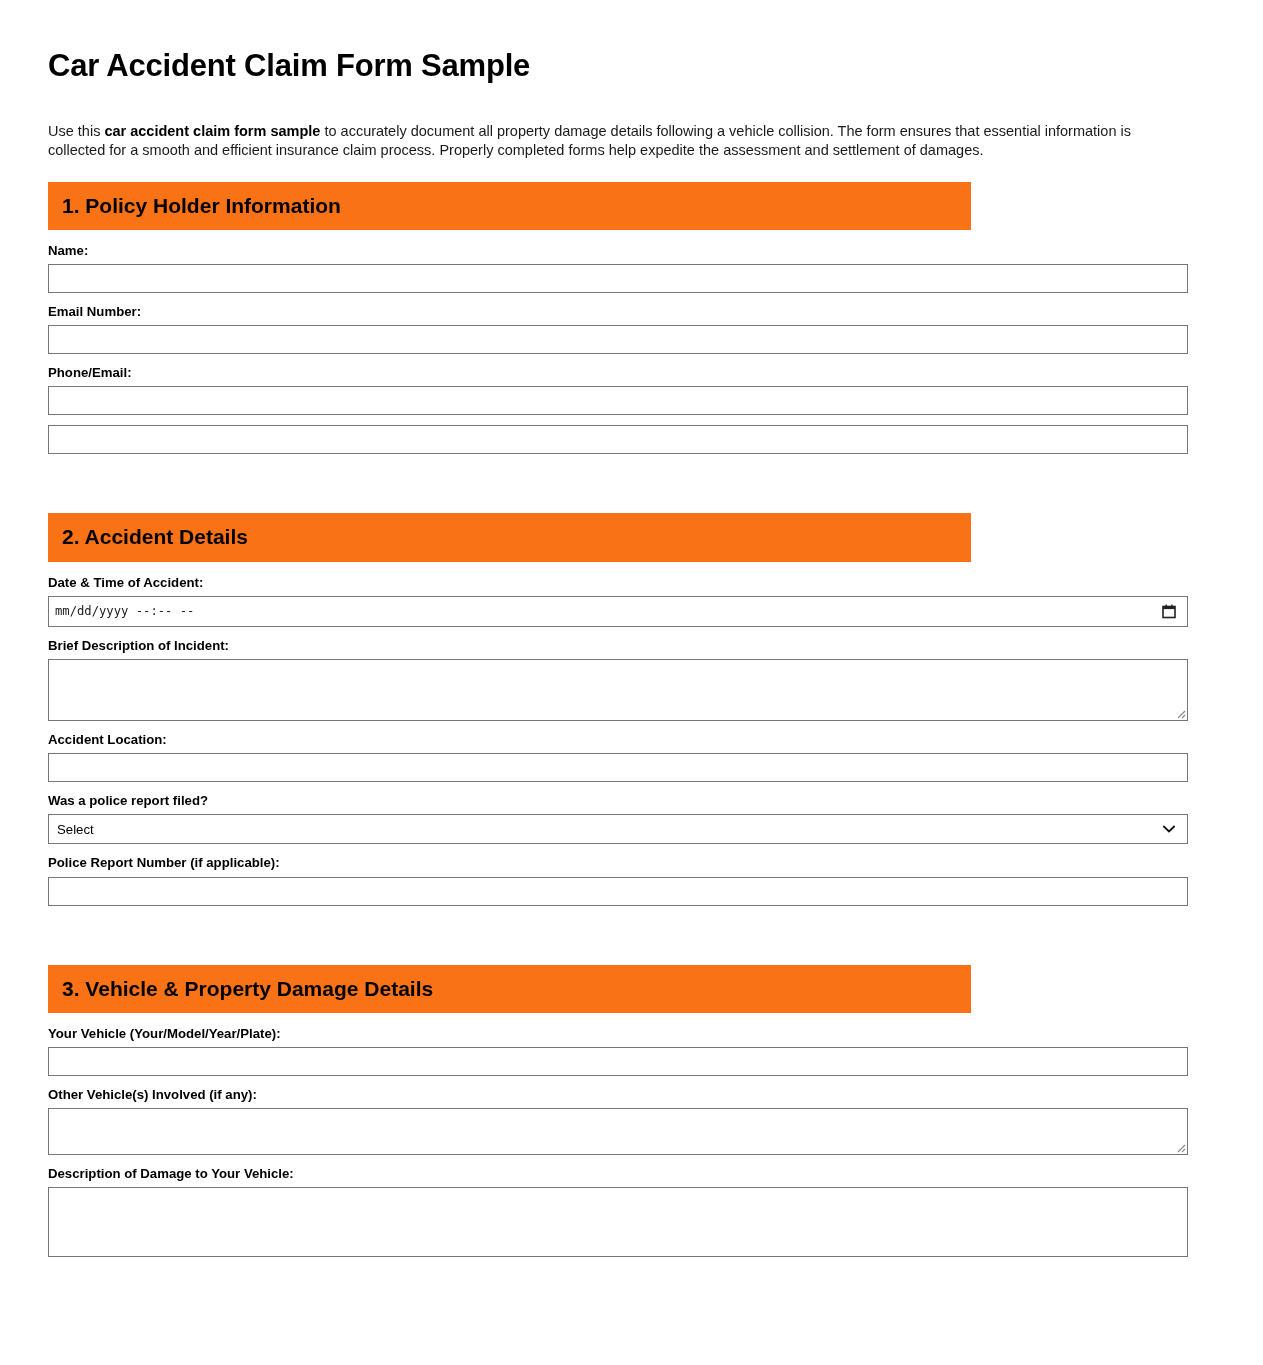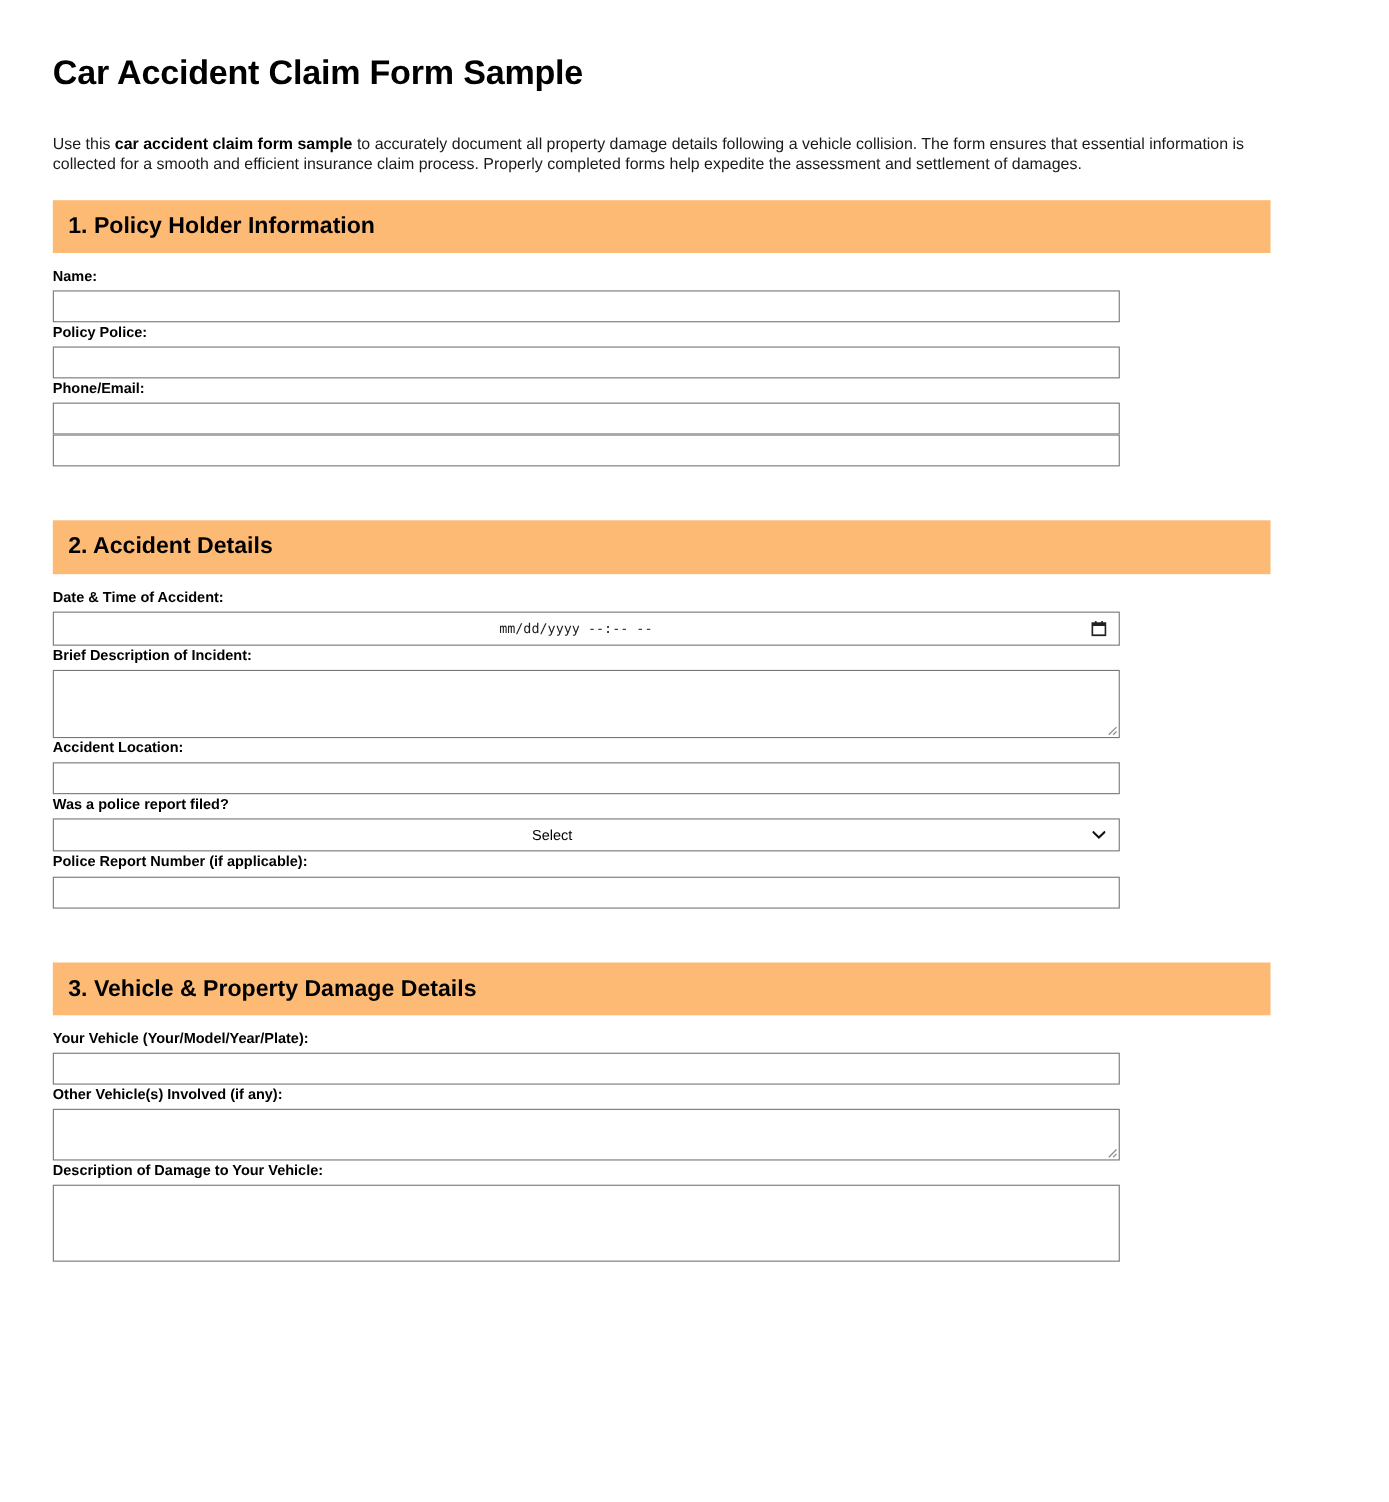--- a/index.html
+++ b/index.html
@@ -35,59 +35,59 @@
     line-height: 1.35;
     margin: 38px 0 0 0;
     color: #1a1a1a;
     max-width: 1140px;
   }
   .intro b {
     font-weight: bold;
     color: #000;
   }
   .section-header {
-    background: #fdba74;
+    background: #f97316;
     font-size: 21px;
     font-weight: bold;
     padding: 11px 0 11px 14px;
     margin: 21px 0 0 0;
     line-height: 1.25;
     color: #000;
-    width: 1107px;
+    width: 923px;
     box-sizing: border-box;
   }
   .section-body {
     padding-top: 12px;
   }
   .field {
+    margin-bottom: 10px;
   }
   .field-label {
     display: block;
     font-size: 13.2px;
     font-weight: bold;
     color: #000;
     margin-bottom: 5px;
     line-height: 1.3;
   }
   .text-input,
   .textarea-input,
   .select-input,
   .datetime-input {
     display: block;
-    width: 970px;
+    width: 1140px;
     box-sizing: border-box;
     font-family: "Liberation Sans", sans-serif;
     font-size: 13.2px;
     color: #000;
     background: #ffffff;
     border: 1px solid #767676;
     border-radius: 0;
     padding: 5px 6px;
     outline: none;
-    text-align: center;
   }
   .text-input {
     height: 29px;
   }
   .datetime-input {
     height: 31px;
     position: relative;
     display: flex;
     align-items: center;
     padding: 0 6px;
@@ -153,21 +153,21 @@
 
   <div class="section-header">1. Policy Holder Information</div>
   <div class="section-body">
 
     <div class="field">
       <label class="field-label">Name:</label>
       <input class="text-input" type="text" placeholder="" style="">
     </div>
 
     <div class="field">
-      <label class="field-label">Policy Police:</label>
+      <label class="field-label">Email Number:</label>
       <input class="text-input" type="text" placeholder="" style="">
     </div>
 
     <div class="field">
       <label class="field-label">Phone/Email:</label>
       <input class="text-input" type="text" placeholder="" style="">
     </div>
 
     <div class="field">
       <input class="text-input" type="text" placeholder="" style="">

